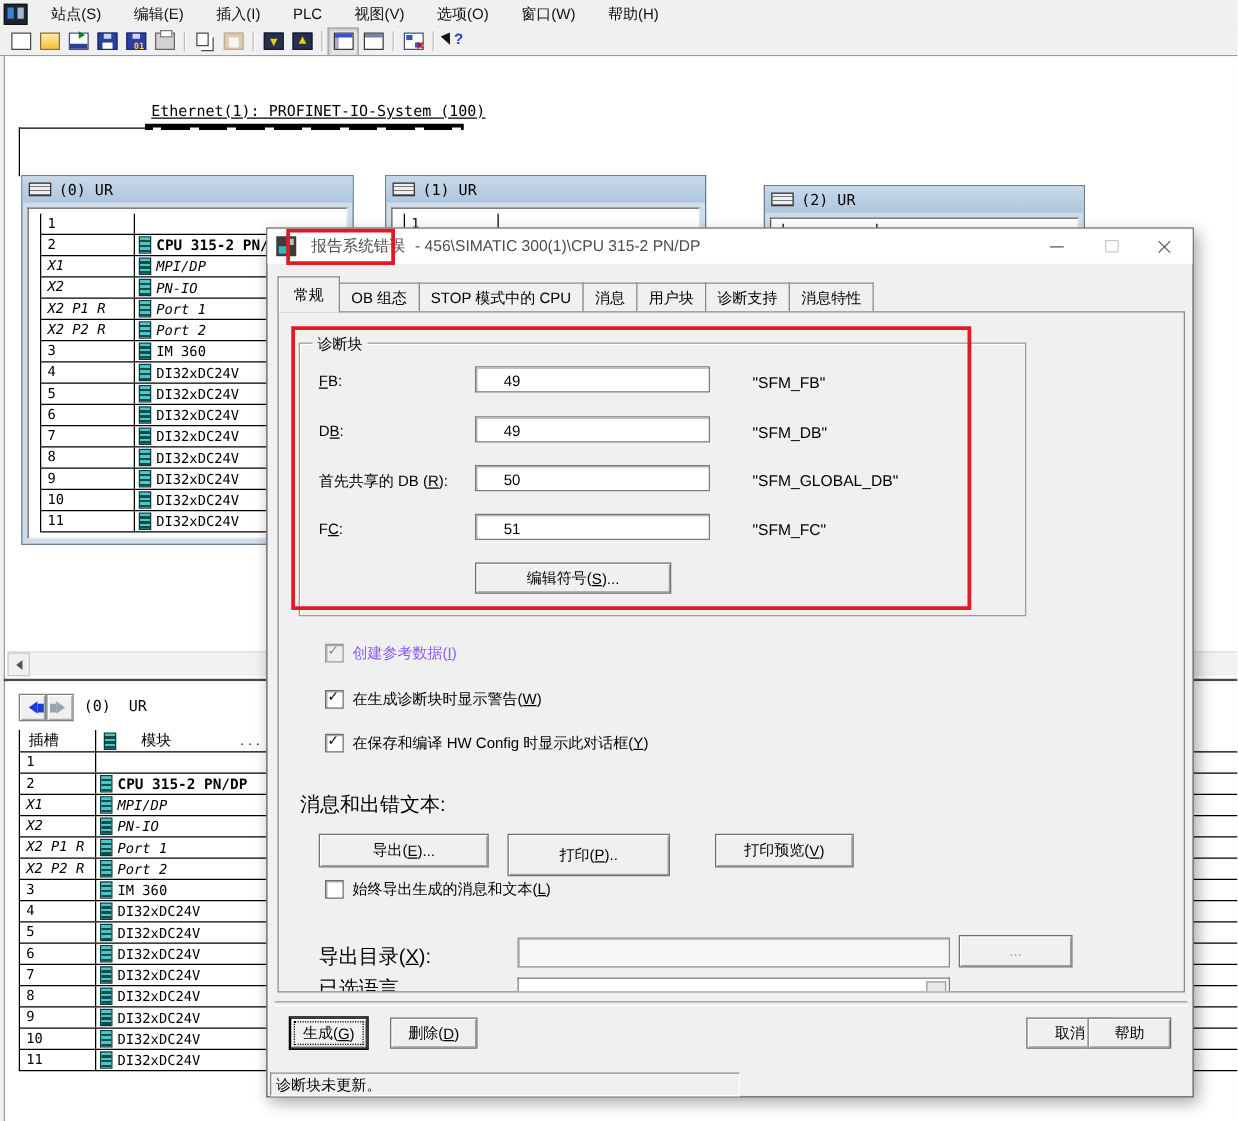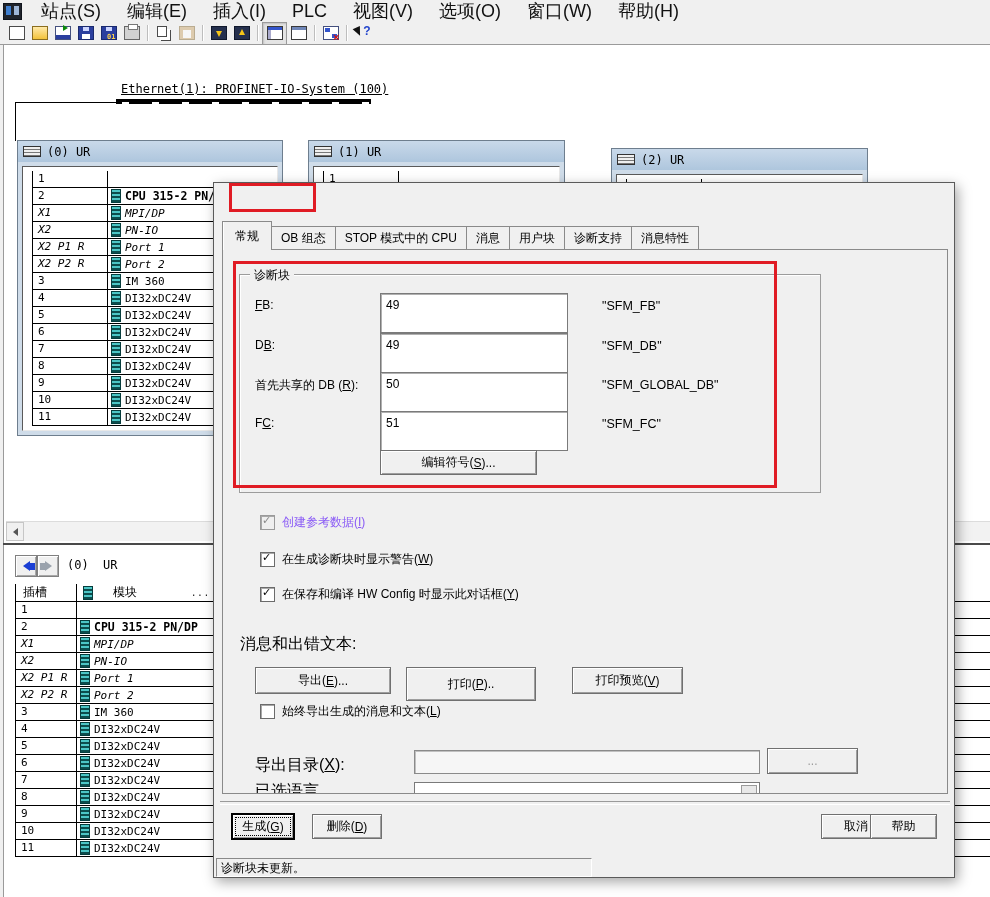--- a/index.html
+++ b/index.html
@@ -2,21 +2,21 @@
 <html><head>
 <meta charset="utf-8">
 <style>
   html,body{margin:0;padding:0;background:#fff;}
   #app{position:relative;width:990px;height:897px;background:#fff;font-family:"Liberation Sans",sans-serif;overflow:hidden;}
   
   #menubar{position:absolute;left:0;top:0;width:990px;height:22px;background:#f0f0f0;border-bottom:1px solid #d9d9d9;display:flex;align-items:center;}
   #appicon{width:17px;height:15px;margin:0 6px 0 3px;background:#20242c;border:1px solid #10141c;position:relative;}
   #appicon::after{content:"";position:absolute;left:2px;top:2px;width:5px;height:9px;background:#3f7fd0;}
   #appicon::before{content:"";position:absolute;right:2px;top:2px;width:5px;height:9px;background:#9fb7d8;}
-  .mi{padding:0 13px;height:22px;line-height:22px;font-size:18px;color:#111;}
+  .mi{padding:0 13px;height:22px;line-height:22px;font-size:12px;color:#111;}
   
   #toolbar{position:absolute;left:0;top:22px;width:990px;height:23px;background:#f0f0f0;border-bottom:1px solid #9a9a9a;display:flex;align-items:center;padding-left:5px;box-sizing:border-box;}
   .tsep{width:1px;height:16px;background:#bdbdbd;margin:0 4px;box-shadow:1px 0 0 #fff;}
   .tbtn{width:23px;height:21px;display:flex;align-items:center;justify-content:center;}
   .tbtn.pressed{border:1px solid #9a9a9a;background:#e4e4e4;box-shadow:inset 1px 1px 2px #c0c0c0;}
   .tico{width:16px;height:14px;position:relative;box-sizing:border-box;}
   .ic-new{background:#fff;border:1px solid #4a4a4a;}
   .ic-open{background:linear-gradient(180deg,#ffe9a8,#f2c23a);border:1px solid #8a6d1f;}
   .ic-open-station{background:#fff;border:1px solid #44507e;box-shadow:inset 0 -4px 0 #2b3f9e;}
   .ic-open-station::after{content:"";position:absolute;right:-1px;top:-2px;border:3px solid transparent;border-left:5px solid #0a8a0a;}
@@ -96,21 +96,21 @@
   #wmax::after{content:"";width:9px;height:8px;border:1px solid #c9c9c9;}
   #wclose::before,#wclose::after{content:"";position:absolute;width:13px;height:1px;background:#555;}
   #wclose::before{transform:rotate(45deg);} #wclose::after{transform:rotate(-45deg);}
   #tabs{position:absolute;left:8px;top:38px;height:29px;display:flex;align-items:flex-end;}
   .tab{height:24px;box-sizing:border-box;padding:0 9px;display:flex;align-items:center;background:#f0f0f0;border:1px solid #8a8a8a;border-bottom:none;font-size:12px;margin-right:-1px;}
   .tab.active{height:29px;position:relative;z-index:3;padding:0 12px;box-shadow:1px 0 0 #fff inset;}
   #page{position:absolute;left:8px;top:66px;width:726px;height:545px;border:1px solid #8a8a8a;background:#f0f0f0;box-sizing:border-box;overflow:hidden;}
   .groupbox{position:absolute;left:16px;top:24px;width:580px;height:217px;border:1px solid #9c9c9c;box-shadow:1px 1px 0 #fff inset;}
   .grouplabel{position:absolute;left:10px;top:-8px;background:#f0f0f0;padding:0 4px;font-size:12px;}
   .flabel{position:absolute;font-size:12px;color:#000;}
-  .finput{position:absolute;width:188px;height:40px;background:#fff;border:1px solid #7a7a7a;box-shadow:inset 1px 1px 0 #b0b0b0;box-sizing:border-box;font:12px "Liberation Sans",sans-serif;padding:4px 0 0 5px;}
+  .finput{position:absolute;width:188px;height:21px;background:#fff;border:1px solid #7a7a7a;box-shadow:inset 1px 1px 0 #b0b0b0;box-sizing:border-box;font:12px "Liberation Sans",sans-serif;padding:4px 0 0 22px;}
   .fsym{position:absolute;font-size:12.5px;color:#000;}
   .btn{position:absolute;background:#f0f0f0;border:1px solid #707070;box-shadow:inset 1px 1px 0 #fff,inset -1px -1px 0 #9e9e9e;box-sizing:border-box;font-size:12px;display:flex;align-items:center;justify-content:center;color:#000;}
   .btn.focused{border:1px solid #000;outline:1px dotted #000;outline-offset:-4px;box-shadow:inset 1px 1px 0 #fff,inset -1px -1px 0 #9e9e9e,0 0 0 1px #000;}
   .btn.disabled{color:#9b9b9b;}
   .cbrow{position:absolute;display:flex;align-items:center;gap:7px;font-size:12px;}
   .cbox{width:13px;height:13px;background:#fff;border:1px solid #6b6b6b;box-shadow:inset 1px 1px 0 #a8a8a8;position:relative;flex:0 0 auto;}
   .cbox.checked::after{content:"\2713";position:absolute;left:1px;top:-2px;font:bold 11px "DejaVu Sans",sans-serif;color:#000;}
   .cbrow.disabled{color:#8b5cf6;}
   .cbrow.disabled .cbox{background:#efefef;border-color:#9a9a9a;}
   .cbrow.disabled .cbox.checked::after{color:#8a8a8a;}
@@ -475,20 +475,28 @@
                 <span class="mico"></span>
                 <span class="mtext">DI32xDC24V</span>
               </div>
             </div>
           </div>
       </div>
     </div>
   </div>
 
   <div id="dialog">
+    <div id="dtitle">
+      <div id="dicon"></div>
+      <span id="dtitle-hl">报告系统错误</span>
+      <span id="dtitle-rest">- 456\SIMATIC 300(1)\CPU 315-2 PN/DP</span>
+      <div class="wctl" id="wmin"></div>
+      <div class="wctl" id="wmax"></div>
+      <div class="wctl" id="wclose"></div>
+    </div>
 
     <div id="tabs">
         <div class="tab active">常规</div>
         <div class="tab">OB 组态</div>
         <div class="tab">STOP 模式中的 CPU</div>
         <div class="tab">消息</div>
         <div class="tab">用户块</div>
         <div class="tab">诊断支持</div>
         <div class="tab">消息特性</div>
       </div>

